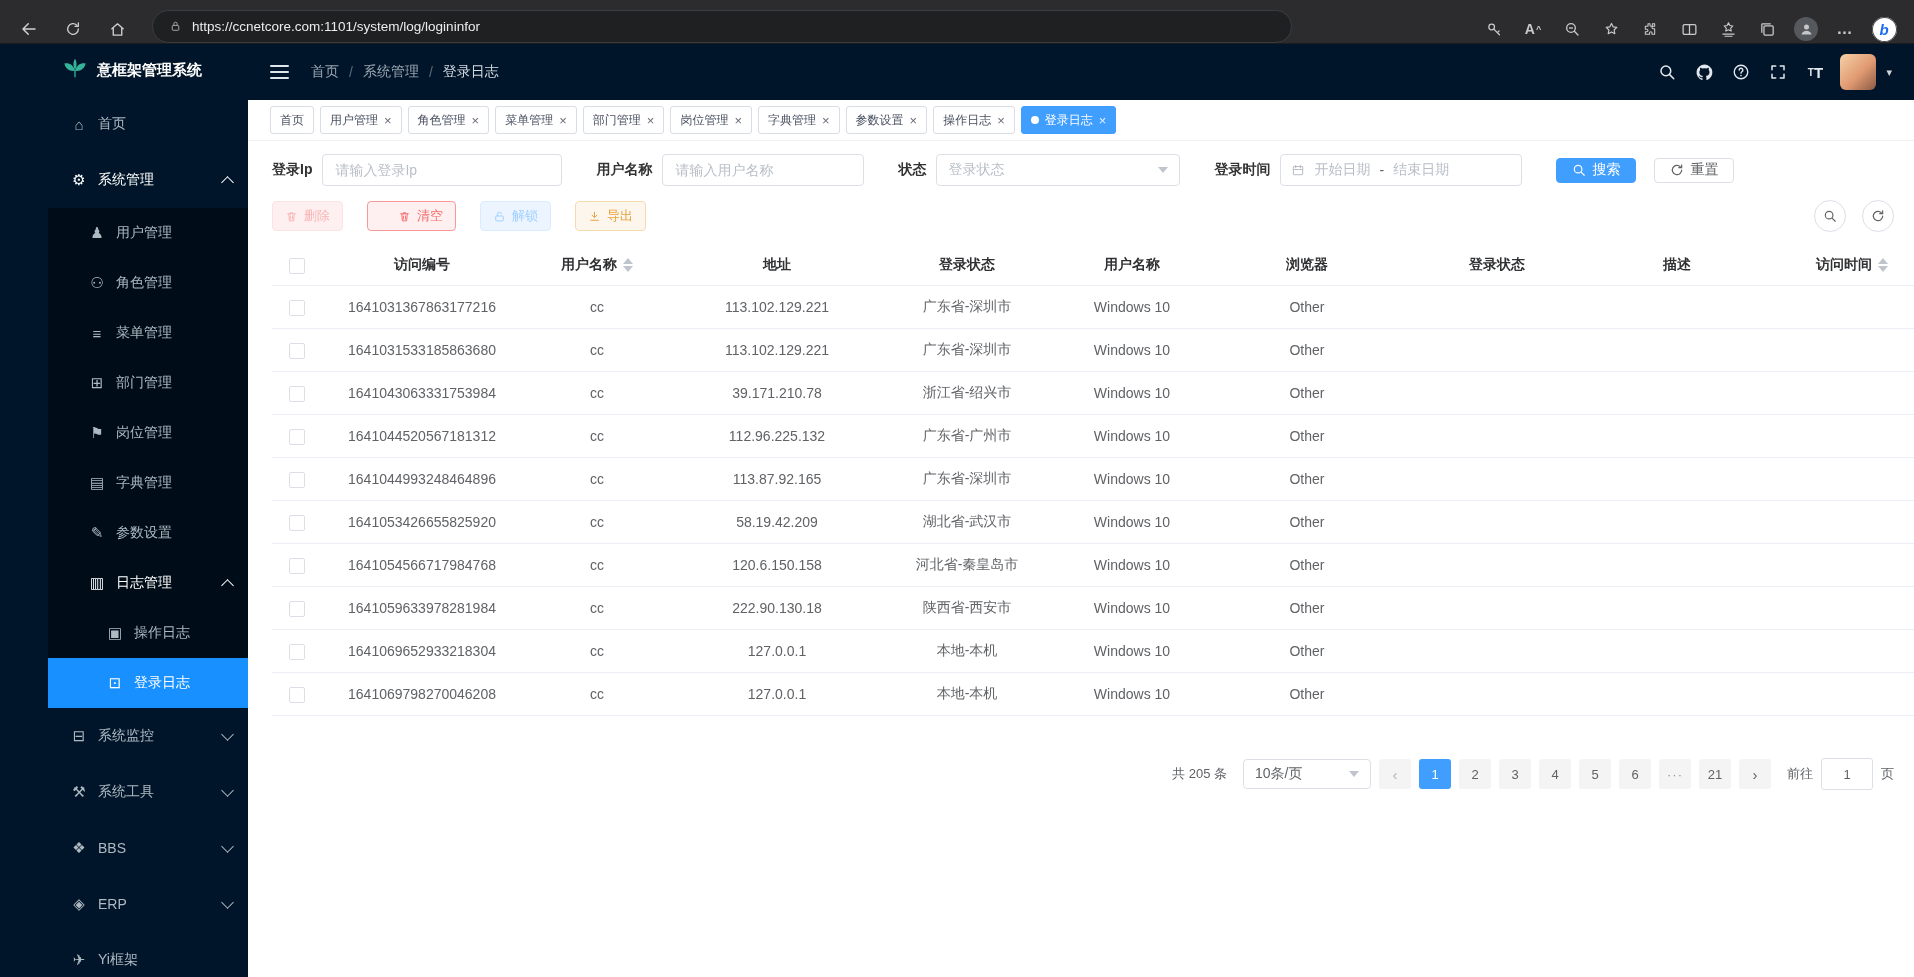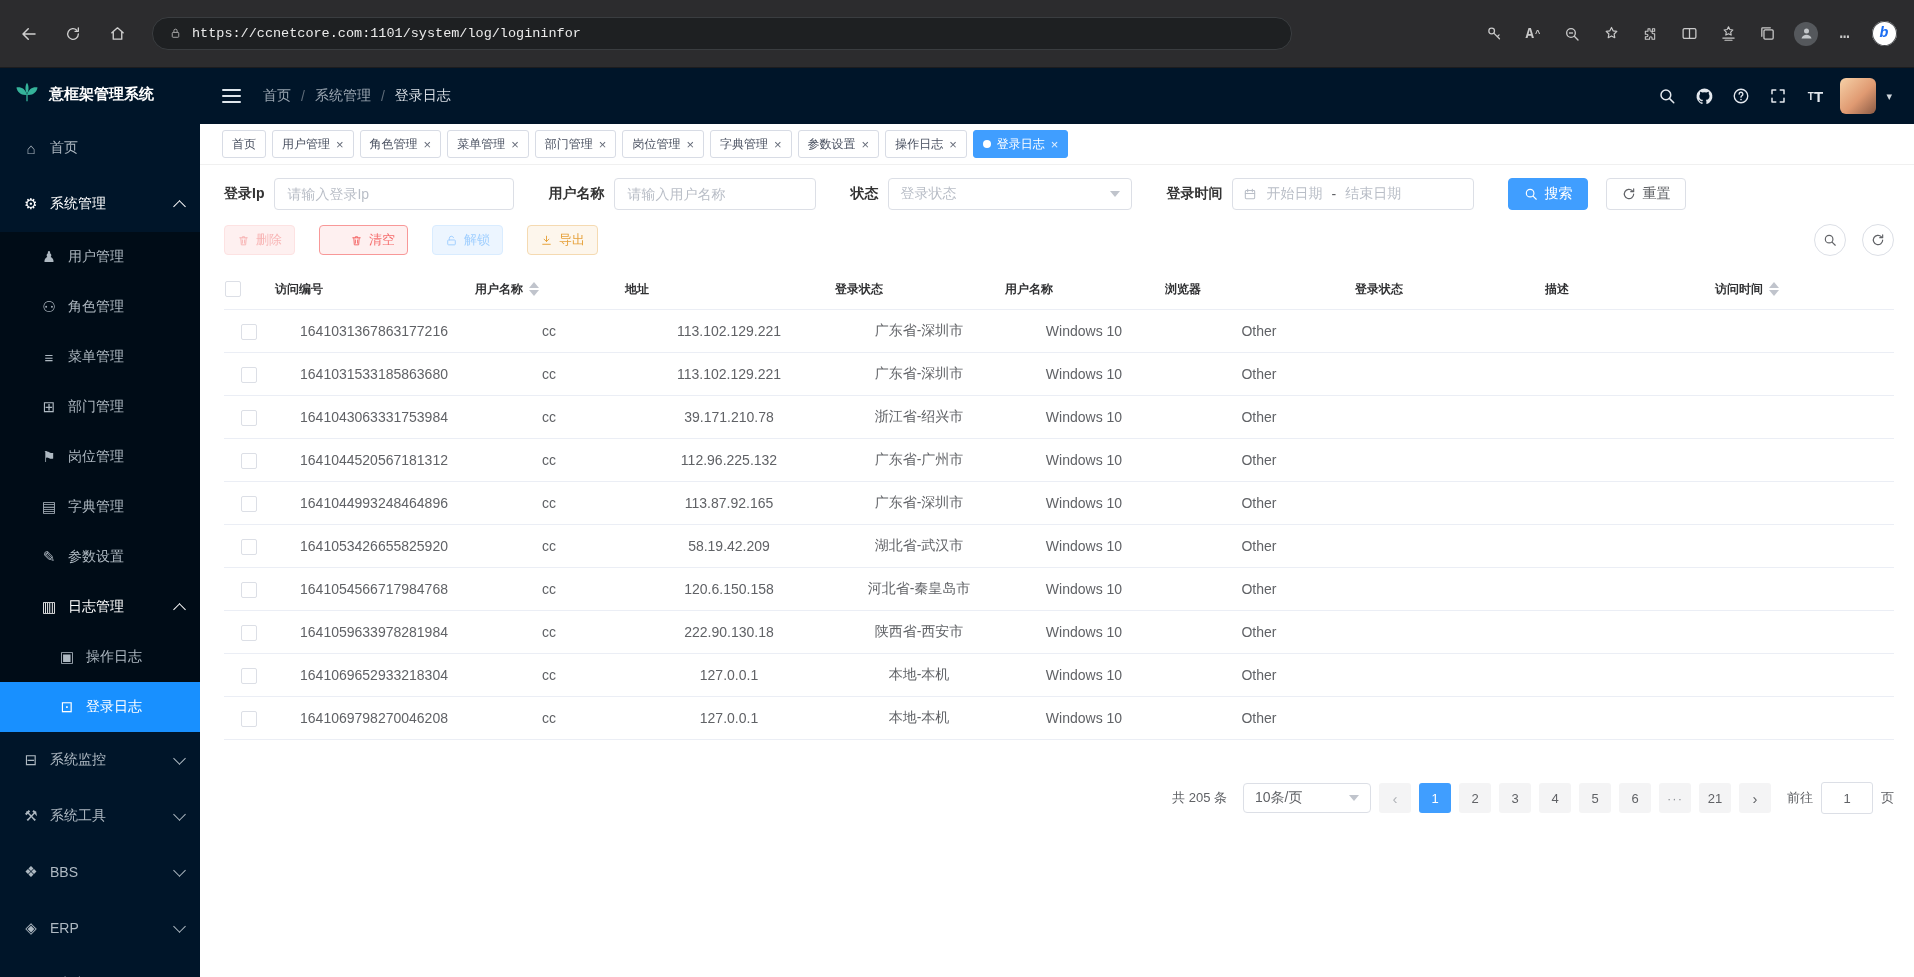--- a/index.html
+++ b/index.html
@@ -1,36 +1,36 @@
 <!DOCTYPE html>
 <html><head>
 <meta charset="utf-8">
 <style>
   html,body{margin:0;padding:0;background:#fff;font-family:"Liberation Sans","DejaVu Sans",sans-serif;}
   .screen{width:1914px;height:977px;overflow:hidden;display:flex;flex-direction:column;background:#fff;}
 
   
-  .chrome{height:43px;flex:0 0 auto;background:#2c2c2e;display:flex;align-items:center;padding:12px 14px;color:#d3d3d3;border-bottom:1px solid #1c1c1e;font-family:Liberation Mono, monospace;}
+  .chrome{height:43px;flex:0 0 auto;background:#2c2c2e;display:flex;align-items:flex-end;padding:0 14px;color:#d3d3d3;border-bottom:1px solid #1c1c1e;}
   .cbtn{width:30px;height:28px;display:flex;align-items:center;justify-content:center;color:#cfcfcf;margin-right:14px;border-radius:4px;}
   .addr{width:1106px;height:31px;background:#1e2022;border:1px solid #3a3d40;border-radius:16px;display:flex;align-items:center;gap:10px;padding:0 16px;font-size:13.5px;color:#ececec;margin-left:6px;}
   .addr .i{color:#a8a8a8;}
   .chrome-right{margin-left:auto;display:flex;align-items:center;gap:7px;}
   .cic{width:32px;height:28px;display:flex;align-items:center;justify-content:center;color:#c9c9c9;border-radius:4px;position:relative;}
   .i-readaloud{font-size:14px;font-weight:600;}
   .i-readaloud .sup{font-size:9px;vertical-align:super;margin-left:1px;}
   .i-fontsize{font-weight:600;}
   .i-fontsize .sm{font-size:10px;}
   .i-fontsize .lg{font-size:15px;}
   .chrome-avatar{width:24px;height:24px;border-radius:50%;background:#55585c;display:flex;align-items:center;justify-content:center;color:#c4c7ca;overflow:hidden;}
   .copilot{width:25px;height:25px;border-radius:50%;background:#fff;color:#1b6ef3;display:flex;align-items:center;justify-content:center;font-weight:800;font-style:italic;font-size:15px;box-shadow:0 0 0 1px #47494c inset;}
   .more-glyph{font-weight:700;letter-spacing:1px;}
 
   
   .app{flex:1;display:flex;min-height:0;}
-  .sidebar{width:200px;flex:0 0 auto;background:#001529;display:flex;flex-direction:column;color:#aeb9c2;overflow:hidden;}
+  .sidebar{width:200px;flex:0 0 auto;background:#001529;display:flex;flex-direction:column;color:#aeb9c2;overflow:hidden;padding-left:48px;}
   .logo{height:52px;flex:0 0 auto;display:flex;align-items:center;gap:9px;padding:0 14px;color:#fff;font-weight:700;font-size:15px;white-space:nowrap;}
   .menu{flex:1;overflow:hidden;font-size:14px;}
   .menu-item{height:56px;display:flex;align-items:center;gap:10px;padding:0 16px 0 22px;cursor:pointer;white-space:nowrap;color:#aeb9c2;}
   .menu-item.level1{height:50px;background:#000c17;padding-left:40px;}
   .menu-item.level2{height:50px;background:#000c17;padding-left:58px;}
   .menu-item.open{color:#fff;}
   .menu-item.active{background:#1890ff;color:#fff;}
   .mi{width:18px;text-align:center;font-size:15px;flex:0 0 auto;}
   .chev{width:8px;height:8px;border-right:1.6px solid currentColor;border-bottom:1.6px solid currentColor;margin-left:auto;flex:0 0 auto;}
   .chev.down{transform:rotate(45deg);margin-top:-4px;}
@@ -63,35 +63,35 @@
   .filters{display:flex;align-items:center;gap:34px;height:34px;margin-top:0;}
   .fgroup{display:flex;align-items:center;gap:10px;}
   .flabel{font-size:14px;font-weight:700;color:#333;white-space:nowrap;}
   .inp{height:32px;border:1px solid #dcdfe6;border-radius:4px;padding:0 12px;font-size:14px;color:#606266;outline:none;background:#fff;box-sizing:border-box;}
   .inp::placeholder{color:#b9bec7;}
   .sel{height:32px;border:1px solid #dcdfe6;border-radius:4px;display:flex;align-items:center;gap:8px;padding:0 11px;font-size:14px;background:#fff;box-sizing:border-box;cursor:pointer;}
   .sel .txt{flex:1;color:#b9bec7;}
   .caret{width:0;height:0;border-left:5px solid transparent;border-right:5px solid transparent;border-top:6px solid #c0c4cc;flex:0 0 auto;}
   .daterange{width:242px;height:32px;border:1px solid #dcdfe6;border-radius:4px;display:flex;align-items:center;gap:9px;padding:0 10px;font-size:14px;color:#b9bec7;background:#fff;box-sizing:border-box;cursor:pointer;}
   .daterange .sep{color:#606266;}
-  .btn{height:32px;border-radius:4px;display:inline-flex;align-items:center;gap:6px;padding:0 15px;font-size:14px;border:1px solid transparent;cursor:pointer;white-space:nowrap;background:#fff;}
+  .btn{height:25px;border-radius:4px;display:inline-flex;align-items:center;gap:6px;padding:0 15px;font-size:14px;border:1px solid transparent;cursor:pointer;white-space:nowrap;background:#fff;}
   .btn-primary{background:#409eff;border-color:#409eff;color:#fff;}
   .btn-plain{border-color:#dcdfe6;color:#606266;}
 
   .toolbar{display:flex;align-items:center;gap:24px;margin-top:14px;height:30px;}
   .btn-sm{height:30px;padding:0 12px;font-size:13px;border-radius:4px;display:inline-flex;align-items:center;gap:6px;border:1px solid transparent;cursor:pointer;}
   .btn-danger-dis{background:#fef0f0;border-color:#fde2e2;color:#f8b5b5;}
   .btn-danger{background:#fef0f0;border-color:#f89898;color:#f56c6c;padding-left:30px;}
   .btn-primary-dis{background:#ecf5ff;border-color:#d9ecff;color:#a0cfff;}
   .btn-warning{background:#fdf6ec;border-color:#f5dab1;color:#e6a23c;}
   .toolbar-right{margin-left:auto;display:flex;align-items:center;gap:16px;}
   .circle-btn{width:30px;height:30px;border-radius:50%;border:1px solid #dcdfe6;background:#fff;color:#606266;display:flex;align-items:center;justify-content:center;cursor:pointer;}
 
   table.grid{table-layout:fixed;width:1670px;border-collapse:collapse;margin-top:14px;}
-  .grid th{height:38px;border-bottom:1px solid #ebeef5;font-size:12px;font-weight:700;color:#303133;text-align:left;white-space:nowrap;overflow:hidden;}
+  .grid th{height:38px;border-bottom:1px solid #ebeef5;font-size:14px;font-weight:700;color:#303133;text-align:center;white-space:nowrap;overflow:hidden;}
   .grid td{height:40px;border-bottom:1px solid #ebeef5;font-size:14px;color:#606266;text-align:center;white-space:nowrap;overflow:hidden;}
   .cb{width:14px;height:14px;border:1px solid #dcdfe6;border-radius:2px;background:#fff;display:inline-block;vertical-align:middle;cursor:pointer;}
   .sorters{display:inline-flex;flex-direction:column;gap:2px;margin-left:6px;vertical-align:middle;}
   .car{width:0;height:0;border-left:5px solid transparent;border-right:5px solid transparent;cursor:pointer;}
   .car.up{border-bottom:6px solid #c0c4cc;}
   .car.dn{border-top:6px solid #c0c4cc;}
 
   .pagination{display:flex;align-items:center;justify-content:flex-end;gap:8px;margin-top:42px;font-size:13px;color:#606266;}
   .pg-total{margin-right:8px;white-space:nowrap;}
   .pg-size{width:128px;height:30px;}

